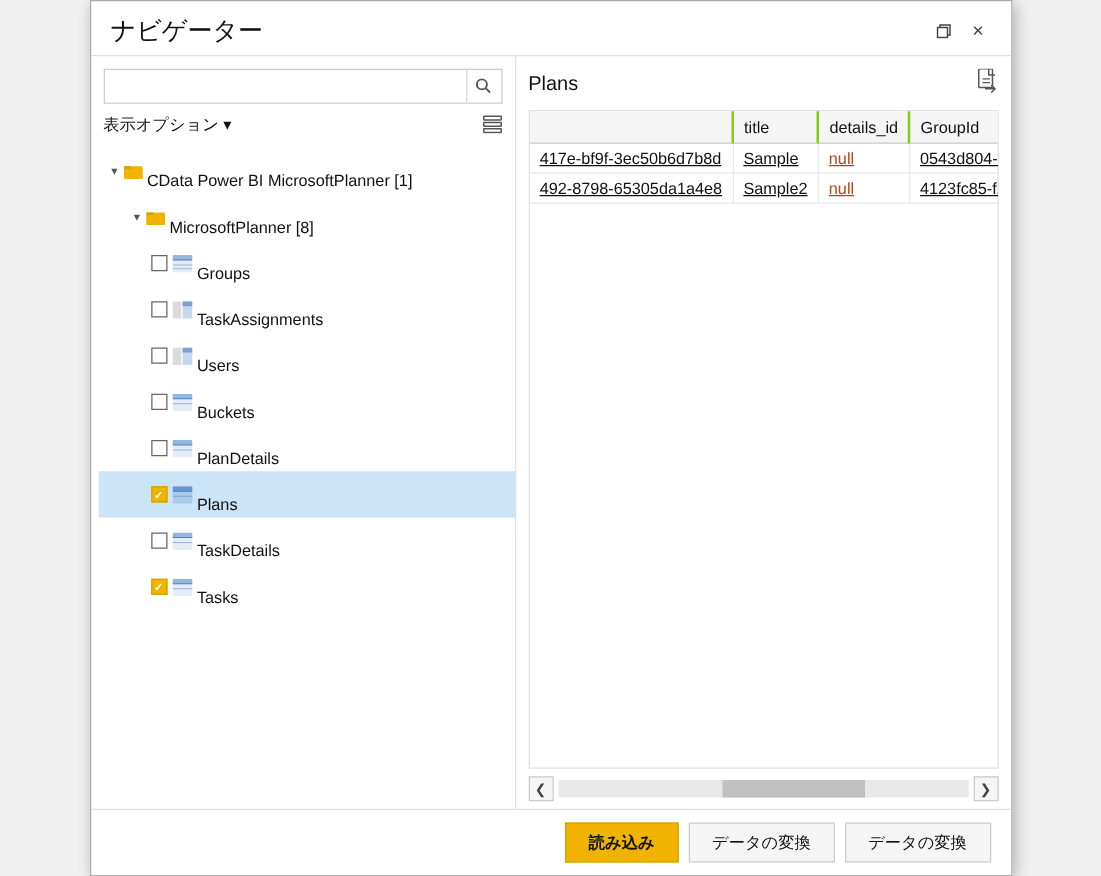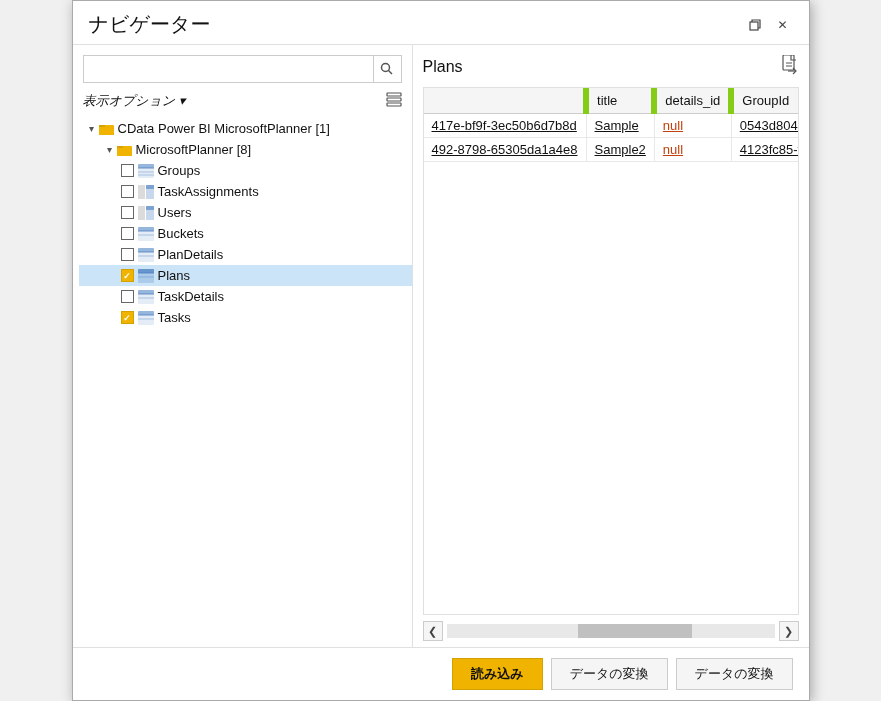--- a/index.html
+++ b/index.html
@@ -88,24 +88,23 @@
       background: #fff;
       cursor: pointer;
       display: flex;
       align-items: center;
       justify-content: center;
       font-size: 14px;
       color: #444;
     }
     .options-row {
       display: flex;
-      align-items: center;
+      align-items: flex-start;
       justify-content: space-between;
       padding: 0 10px 8px 10px;
-      font-style: italic;
     }
     .options-label {
       color: #111;
       font-size: 13px;
       cursor: pointer;
     }
     .options-icon {
       font-size: 13px;
       cursor: pointer;
       color: #555;
@@ -167,20 +166,21 @@
     .table-icon {
       width: 16px;
       height: 14px;
       margin-right: 4px;
       flex-shrink: 0;
       display: inline-block;
     }
     .item-label {
       font-size: 13px;
       color: #111;
+      margin-top: 16px;
     }
 
     
     .right-panel {
       flex: 1;
       display: flex;
       flex-direction: column;
       padding: 10px 10px 0 10px;
       overflow: hidden;
     }
@@ -212,21 +212,21 @@
     }
     thead tr {
       background: #f5f5f5;
       border-bottom: 1px solid #ccc;
     }
     thead th {
       text-align: left;
       padding: 5px 8px;
       font-weight: 400;
       color: #111;
-      border-right: 6px solid #84cc16;
+      border-right: 2px solid #84cc16;
       white-space: nowrap;
     }
     thead th:last-child { border-right: none; }
     tbody tr {
       border-bottom: 1px solid #e8e8e8;
     }
     tbody td {
       padding: 4px 8px;
       color: #111;
       border-right: 1px solid #e8e8e8;

